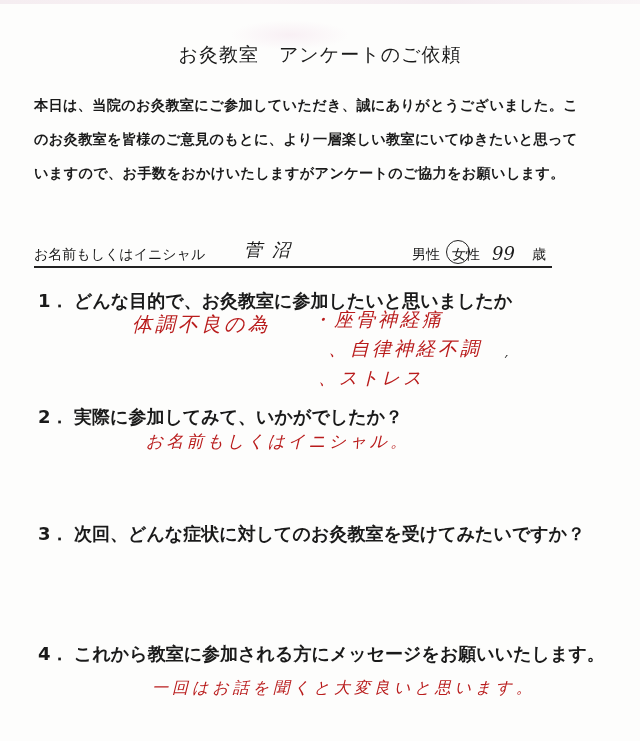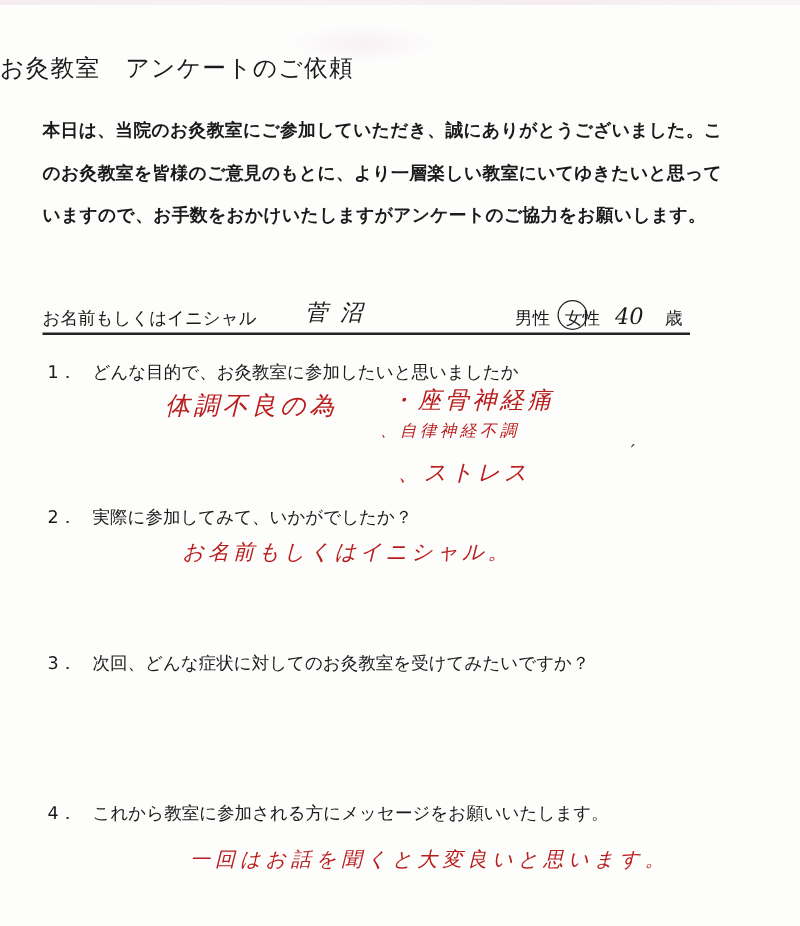--- a/index.html
+++ b/index.html
@@ -15,21 +15,21 @@
       position: absolute; left: 0; top: 0; width: 640px; height: 4px;
       background: linear-gradient(90deg, #f3e9ee, #f7eff2 40%, #f2e8ee 70%, #f8f3f5);
       opacity: .8;
     }
     .smudge {
       position: absolute; left: 230px; top: 20px; width: 120px; height: 30px;
       background: radial-gradient(ellipse at center, rgba(240,215,230,.35), rgba(255,255,255,0) 70%);
     }
     .title {
       position: absolute; left: 0; width: 640px; top: 42px;
-      font-size: 19px; letter-spacing: 1px;
+      text-align: center; font-size: 19px; letter-spacing: 1px;
     }
     .intro {
       position: absolute; left: 34px; top: 88px; width: 580px;
       font-size: 14.2px; line-height: 34px; letter-spacing: .3px;
       font-family: "DejaVu Sans", "Liberation Sans", sans-serif; font-weight: bold;
     }
     .intro p { margin: 0; white-space: nowrap; }
     .name-row {
       position: absolute; left: 34px; top: 240px; width: 518px; height: 26px;
       border-bottom: 2px solid #222;
@@ -44,23 +44,24 @@
     .gender-female { position: absolute; left: 418px; bottom: 2px; font-family: Liberation Sans, sans-serif; }
     .circle-mark {
       position: absolute; left: 412px; bottom: 2px; width: 22px; height: 22px;
       border: 1.5px solid #222; border-radius: 50%;
     }
     .age-value {
       position: absolute; left: 458px; bottom: 2px; font-size: 18px; font-style: italic;
     }
     .age-unit { position: absolute; left: 498px; bottom: 2px; font-family: "DejaVu Sans", sans-serif; }
     .q {
-      position: absolute; left: 38px; font-size: 14px;
+      position: absolute; left: 38px; font-size: 18px;
       font-family: "DejaVu Sans", "Liberation Sans", sans-serif;
       white-space: nowrap;
+      font-weight: bold;
     }
     .q .num { display: inline-block; width: 36px; }
     .hand {
       position: absolute; font-family: "DejaVu Serif", serif; font-style: italic;
       color: #b91c1c; white-space: nowrap; letter-spacing: 3px;
     }
     .mark { position: absolute; font-size: 14px; color: #333; }
   </style>
 </head>
 <body>
@@ -76,30 +77,30 @@
     <p>のお灸教室を皆様のご意見のもとに、より一層楽しい教室にいてゆきたいと思って</p>
     <p>いますので、お手数をおかけいたしますがアンケートのご協力をお願いします。</p>
   </div>
 
   <div class="name-row">
     <span class="name-label">お名前もしくはイニシャル</span>
     <span class="name-value">菅沼</span>
     <span class="gender-male">男性</span>
     <span class="circle-mark"></span>
     <span class="gender-female">女性</span>
-    <span class="age-value">40</span>
+    <span class="age-value">99</span>
     <span class="age-unit">歳</span>
   </div>
 
   <div class="q" style="top:289px;">
     <span class="num">1．</span><span>どんな目的で、お灸教室に参加したいと思いましたか</span>
   </div>
   <div class="hand" style="left:132px; top:311px; font-size:20px;">体調不良の為</div>
   <div class="hand" style="left:312px; top:307px; font-size:19px;">・座骨神経痛</div>
-  <div class="hand" style="left:304px; top:336px; font-size:13px;">、自律神経不調</div>
+  <div class="hand" style="left:328px; top:336px; font-size:19px;">、自律神経不調</div>
   <div class="hand" style="left:318px; top:366px; font-size:18px;">、ストレス</div>
   <span class="mark" style="left:502px; top:354px;">ˊ</span>
 
   <div class="q" style="top:405px;">
     <span class="num">2．</span><span>実際に参加してみて、いかがでしたか？</span>
   </div>
   <div class="hand" style="left:146px; top:430px; font-size:17px;">お名前もしくはイニシャル。</div>
 
   <div class="q" style="top:522px;">
     <span class="num">3．</span><span>次回、どんな症状に対してのお灸教室を受けてみたいですか？</span>

